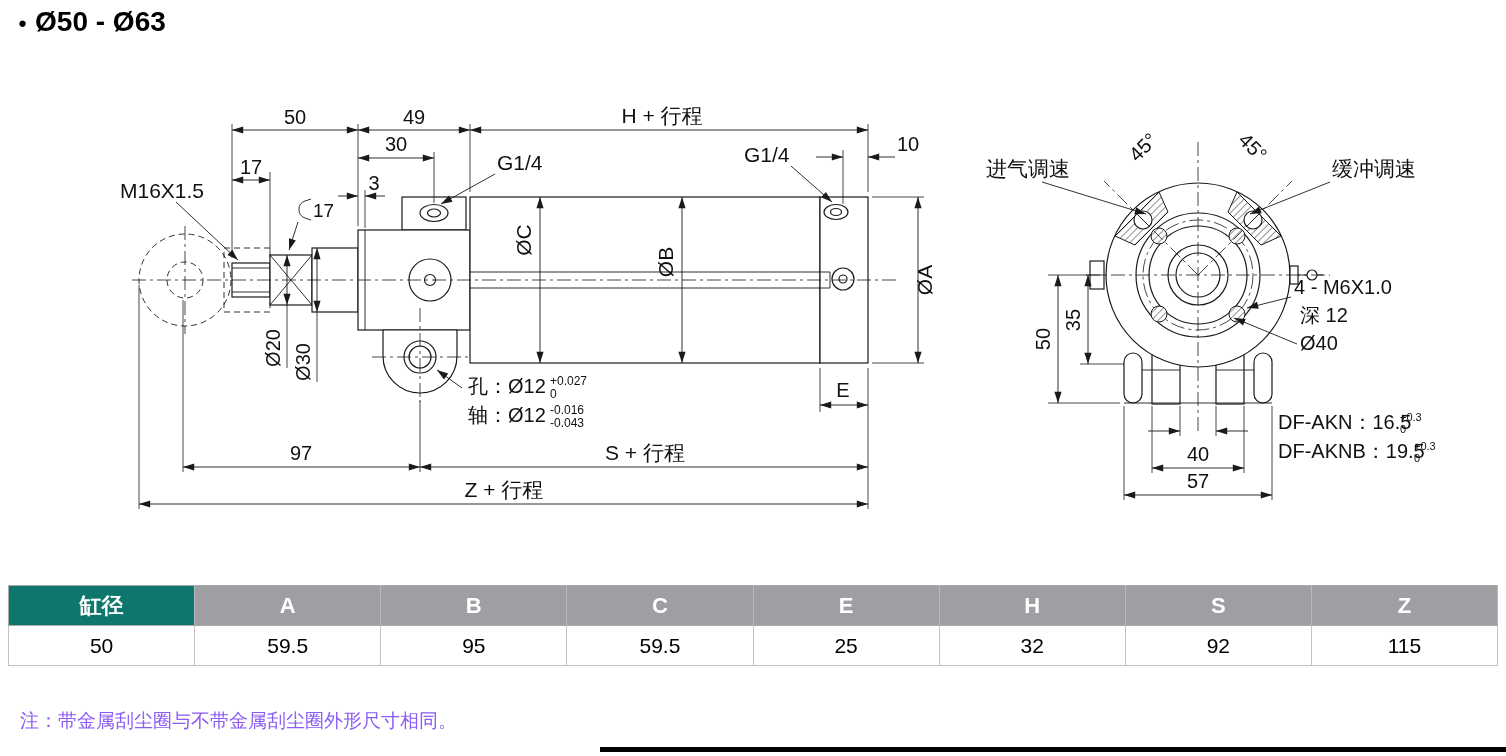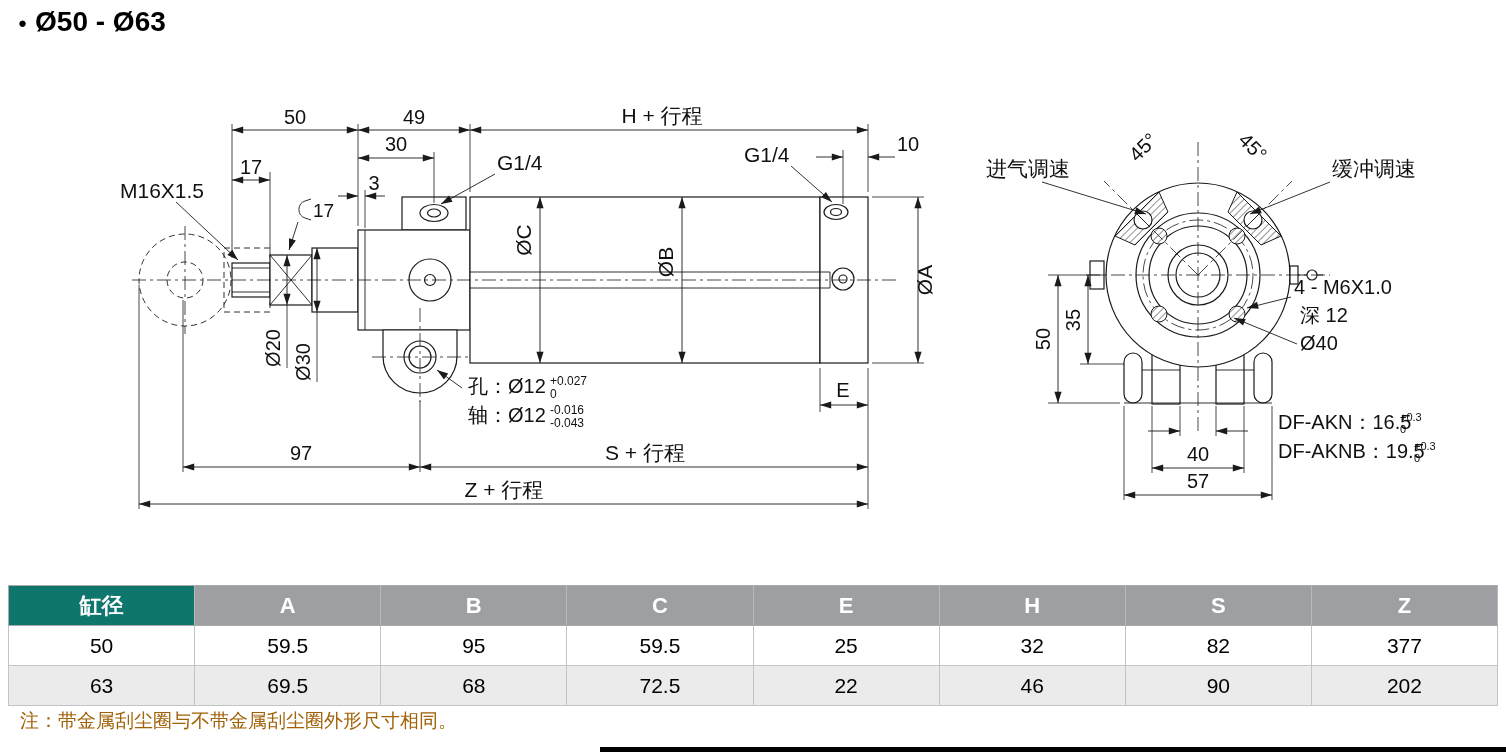--- a/index.html
+++ b/index.html
@@ -19,21 +19,21 @@
   .ext{stroke:#1a1a1a;stroke-width:0.8;}
   .dimln{stroke:#1a1a1a;stroke-width:0.9;fill:none;}
   .table-wrap{position:absolute;left:8px;right:8px;top:585px;}
   table.tbl{width:100%;border-collapse:collapse;table-layout:fixed;}
   table.tbl th{background:#9d9fa2;color:#fff;font-size:22px;font-weight:bold;height:37px;
                border:1px solid #a8aaac;border-right:1px solid #b7b9bb;text-align:center;}
   table.tbl th.first{background:#0f766e;}
   table.tbl td{font-size:21px;color:#000;text-align:center;height:37px;
                border:1px solid #c3c3c3;background:#fff;}
   table.tbl tr.alt td{background:#ebebeb;}
-  .note{position:absolute;left:20px;top:708px;font-size:19px;color:#a16207;}
+  .note{position:absolute;left:20px;top:708px;font-size:19px;color:#8b5cf6;}
   .footer-bar{position:absolute;left:600px;right:0;top:747px;height:5px;background:#000;}
 </style>
 </head>
 <body>
 
 <div class="page">
 
   <div class="title">
     <span class="bullet">●</span>
     <span>Ø50 - Ø63</span>
@@ -307,32 +307,22 @@
         </tr>
       </thead>
       <tbody>
         <tr>
           <td>50</td>
           <td>59.5</td>
           <td>95</td>
           <td>59.5</td>
           <td>25</td>
           <td>32</td>
-          <td>82</td>
-          <td>377</td>
-        </tr>
-        <tr class="alt">
-          <td>63</td>
-          <td>69.5</td>
-          <td>68</td>
-          <td>72.5</td>
-          <td>22</td>
-          <td>46</td>
-          <td>90</td>
-          <td>202</td>
+          <td>92</td>
+          <td>115</td>
         </tr>
       </tbody>
     </table>
   </div>
 
   <div class="note">注：带金属刮尘圈与不带金属刮尘圈外形尺寸相同。</div>
   <div class="footer-bar"></div>
 
 </div>
 

